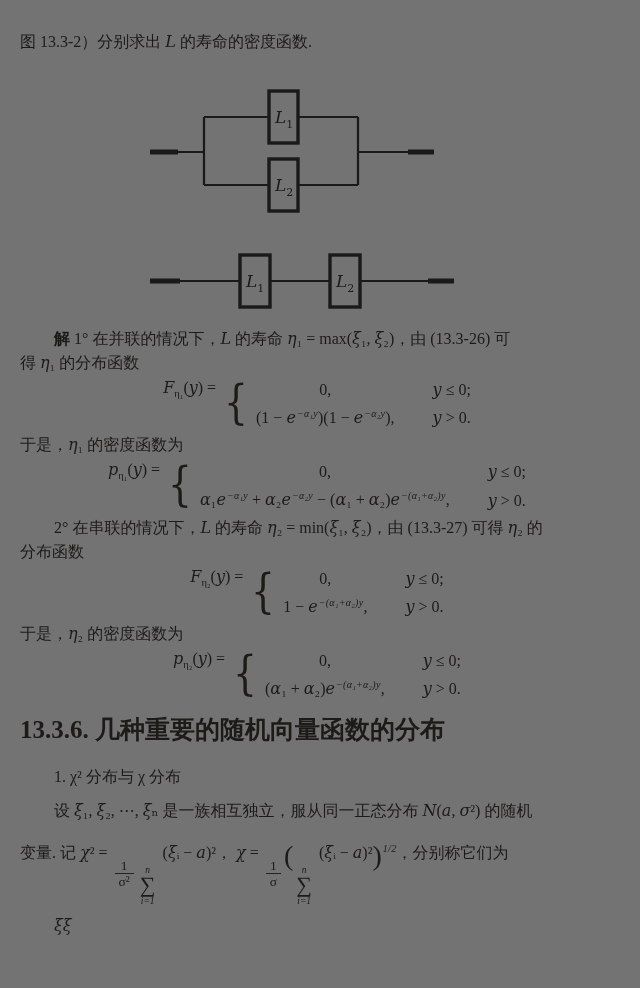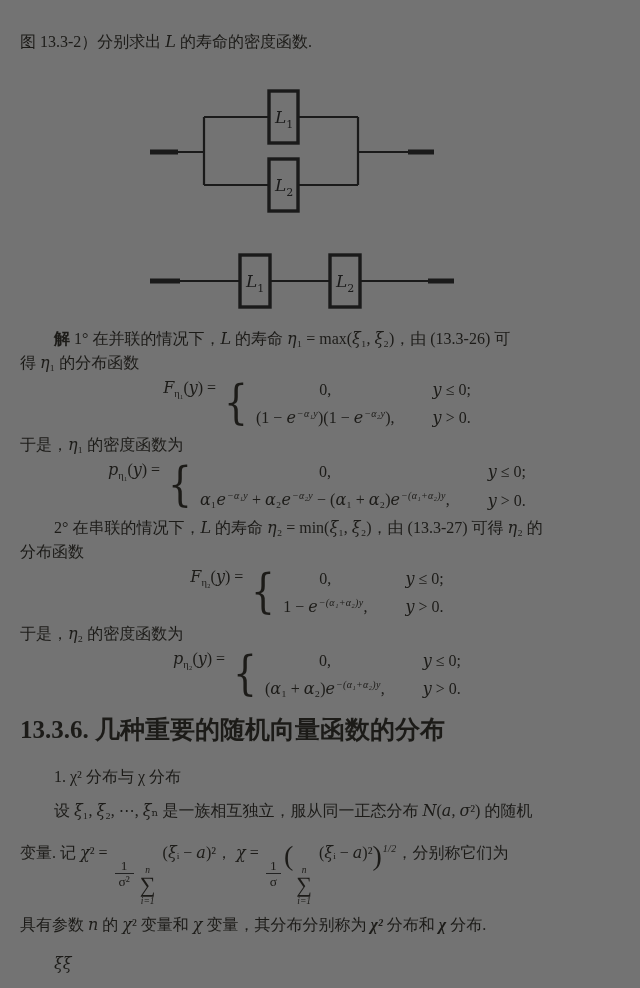--- a/index.html
+++ b/index.html
@@ -160,17 +160,16 @@
         <span class="ssym">∑</span>
         <span class="slim2">i=1</span>
       </span><span> (</span><span class="it">ξ</span><span>ᵢ − </span><span class="it">a</span><span>)²， </span><span class="it">χ</span><span> = </span><span class="frac">
         <span class="fnum">1</span>
         <span class="fden">σ</span>
       </span><span class="bigp">(</span><span class="sum">
         <span class="slim">n</span>
         <span class="ssym">∑</span>
         <span class="slim2">i=1</span>
       </span><span> (</span><span class="it">ξ</span><span>ᵢ − </span><span class="it">a</span><span>)²</span><span class="bigp">)</span><sup>1/2</sup><span>，分别称它们为</span></p>
-  <p class="para mathline"><span>具有参数 </span><span class="it">n</span><span> 的 </span><span class="it">χ</span><span>² 变量和 </span><span class="it">χ</span><span> 变量，其分布分别称为 </span><span class="bi">χ²</span><span> 分布和 </span><span class="bi">χ</span><span> 分布.</span></p>
 
   <p class="para indent lastline"><span class="it">ξ</span><span class="it">ξ</span></p>
 
 </div>
 
 </body></html>

